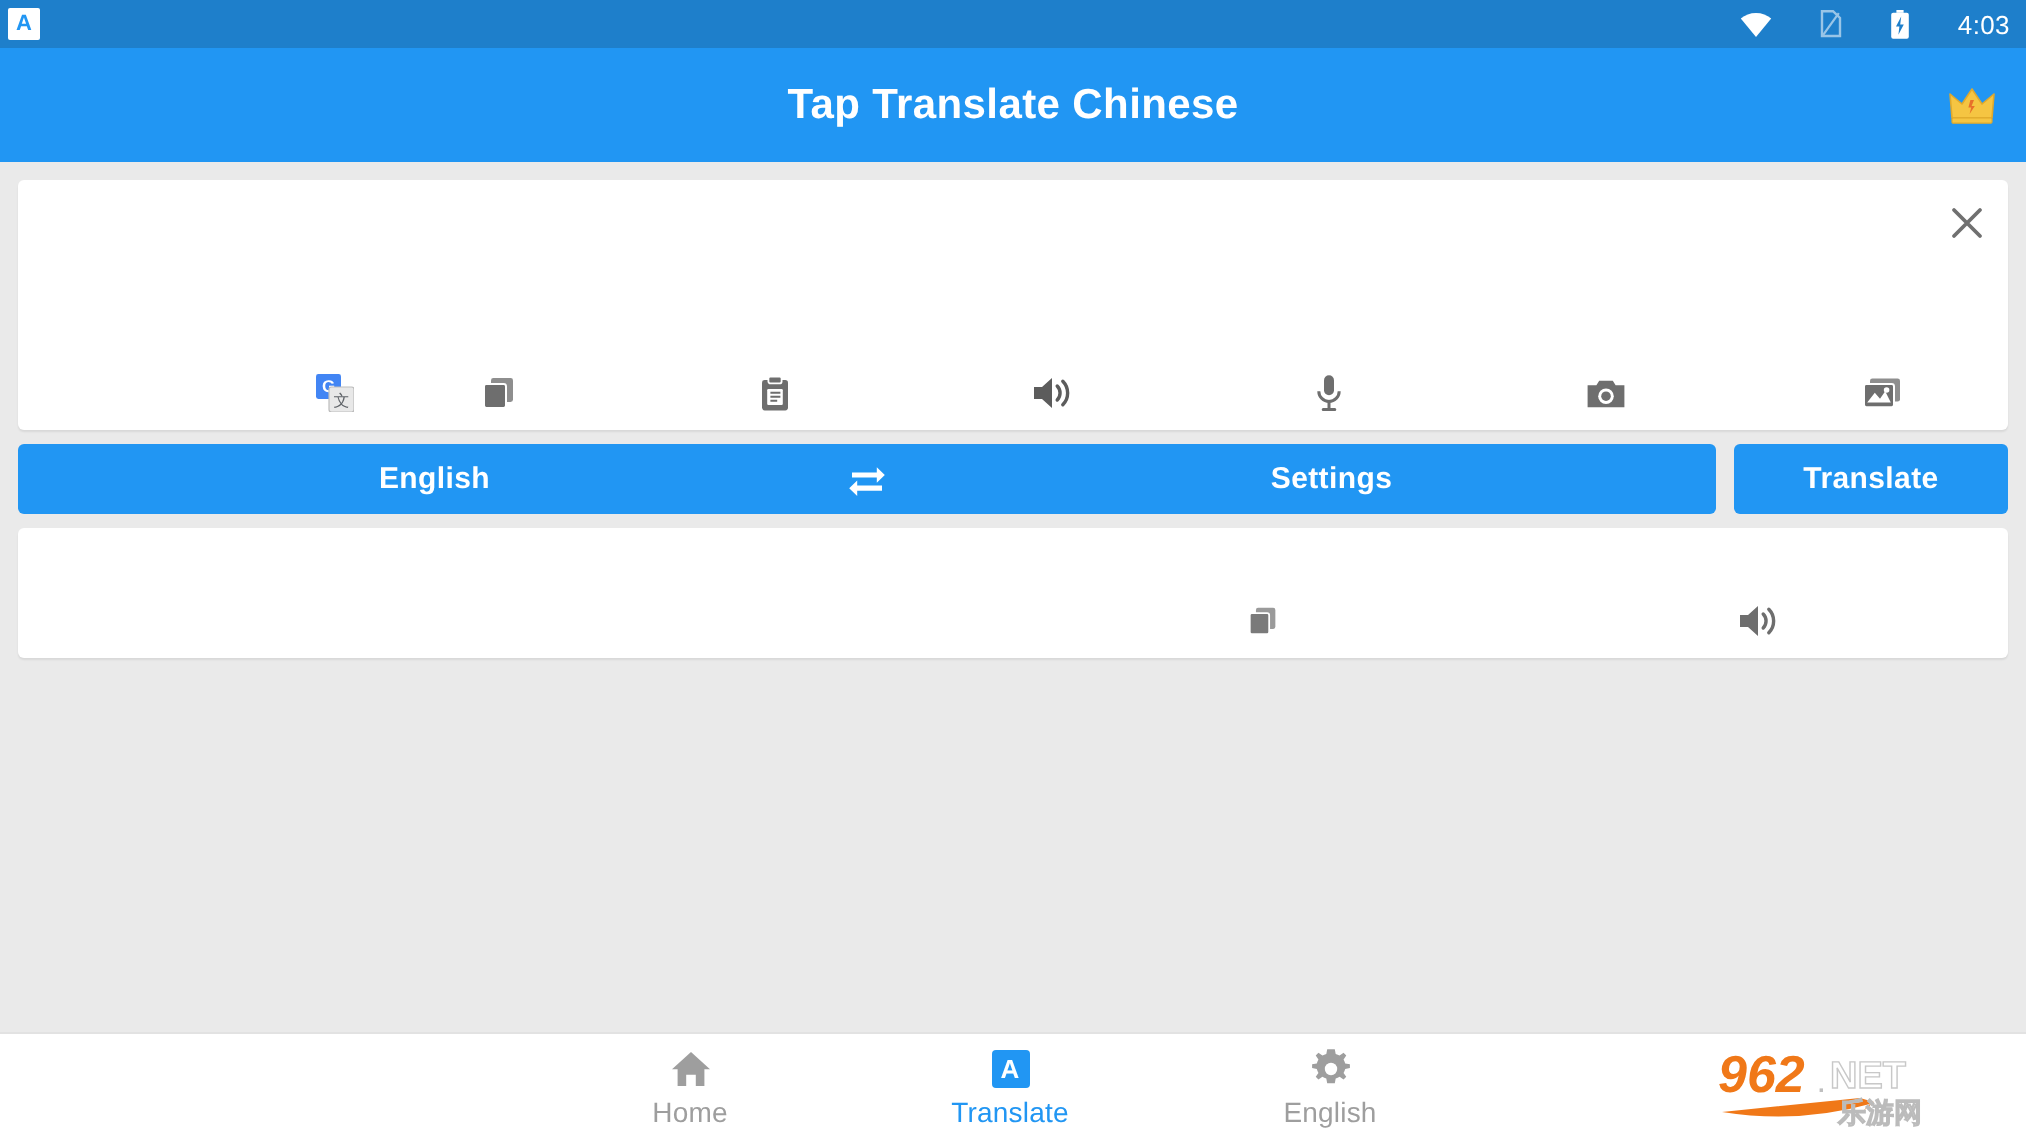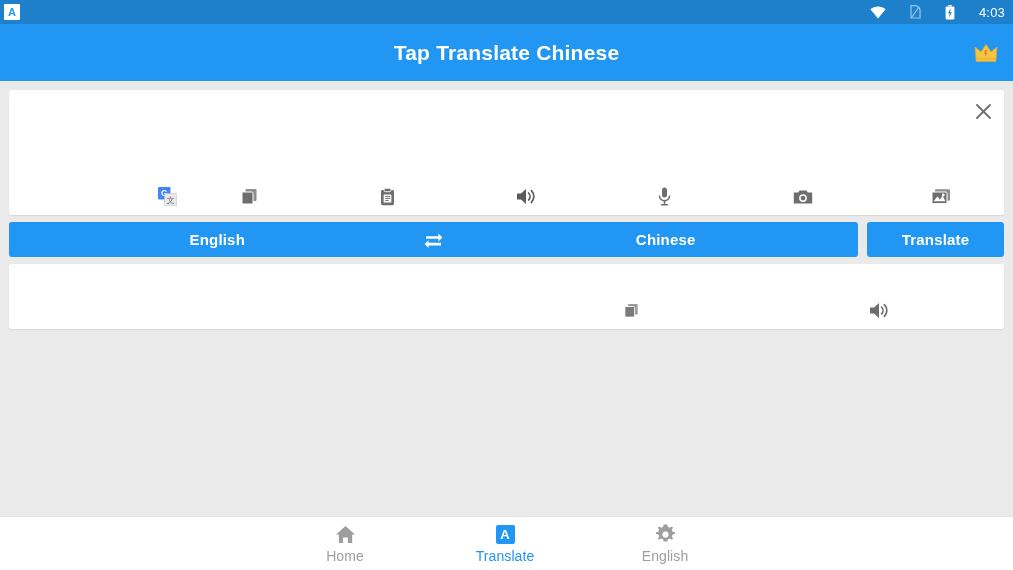--- a/index.html
+++ b/index.html
@@ -341,21 +341,21 @@
 
   <div class="lang-row">
     <div class="lang-selector">
       <div class="lang-name">English</div>
       <div class="swap-btn">
         <svg width="19" height="17" viewBox="0 0 19 17">
           <path d="M2 5.2 h12.4 v-2.6 l4 3.9 l-4 3.9 v-2.6 h-12.4 z" fill="#FFFFFF"></path>
           <path d="M17 11.8 h-12.4 v-2.6 l-4 3.9 l4 3.9 v-2.6 h12.4 z" fill="#FFFFFF"></path>
         </svg>
       </div>
-      <div class="lang-name">Chinese</div>
+      <div class="lang-name">Settings</div>
     </div>
     <button class="translate-btn">Translate</button>
   </div>
 
   <div class="card output-card">
     <div class="output-text-area"></div>
     <div class="out-tool-row">
       <div class="tool-btn" style="left:622px;">
         <svg width="15" height="15" viewBox="0 0 17 17">
           <rect x="4.5" y="1" width="11" height="12" rx="1.2" fill="#9A9A9A"></rect>
@@ -400,14 +400,23 @@
                  l1.35 1.98 l-1.35 1.35 l-1.98 -1.35 a7.9 7.9 0 0 1 -1.95 0.82 l-0.45 2.35 l-1.9 0
                  l-1.9 0 l-0.45 -2.35 a7.9 7.9 0 0 1 -1.95 -0.82 l-1.98 1.35 l-1.35 -1.35 l1.35 -1.98
                  a7.9 7.9 0 0 1 -0.82 -1.95 l-2.35 -0.45 l0 -1.9 l2.35 -0.45 a7.9 7.9 0 0 1 0.82 -1.95
                  l-1.35 -1.98 l1.35 -1.35 l1.98 1.35 a7.9 7.9 0 0 1 1.95 -0.82 l0.45 -2.35 z" fill="#9E9E9E"></path>
         <circle cx="10.5" cy="10.5" r="3.1" fill="#FFFFFF"></circle>
       </svg>
     </div>
     <div class="nav-label">English</div>
   </div>
 
+  <div class="watermark">
+    <svg width="150" height="44" viewBox="0 0 150 44">
+      <text x="2" y="26" font-family="'Liberation Sans',sans-serif" font-size="26" font-weight="bold" font-style="italic" fill="#F07818">962</text>
+      <text x="52" y="26" font-family="'Liberation Sans',sans-serif" font-size="12" font-weight="bold" fill="#BFBFBF">.</text>
+      <text x="58" y="24" font-family="'Liberation Sans',sans-serif" font-size="19" font-weight="bold" fill="#FFFFFF" stroke="#C8C8C8" stroke-width="0.7">NET</text>
+      <path d="M4 36 Q 42 42 78 32 L74 36 L80 31 L73 29 Z" fill="#F07818"></path>
+      <text x="62" y="41" font-family="'Liberation Sans',sans-serif" font-size="14" font-weight="bold" fill="#FFFFFF" stroke="#BBBBBB" stroke-width="0.5">乐游网</text>
+    </svg>
+  </div>
 
 </div>
 
 </body></html>

